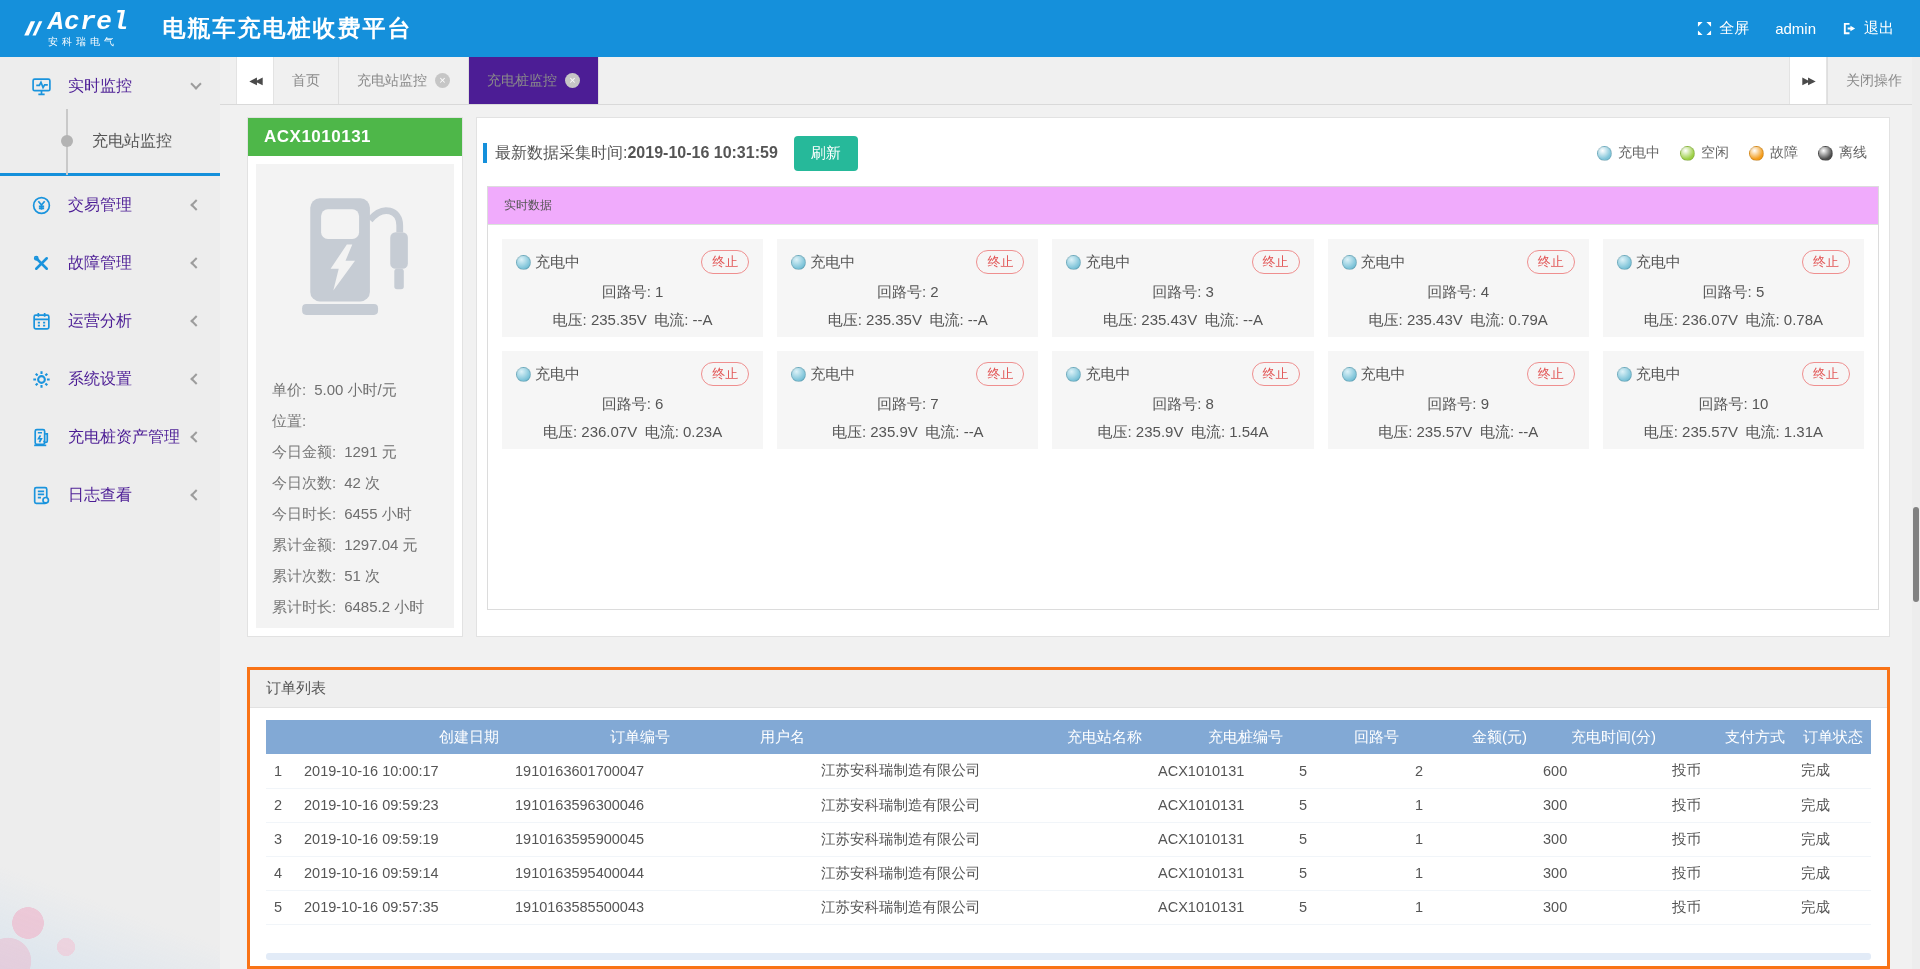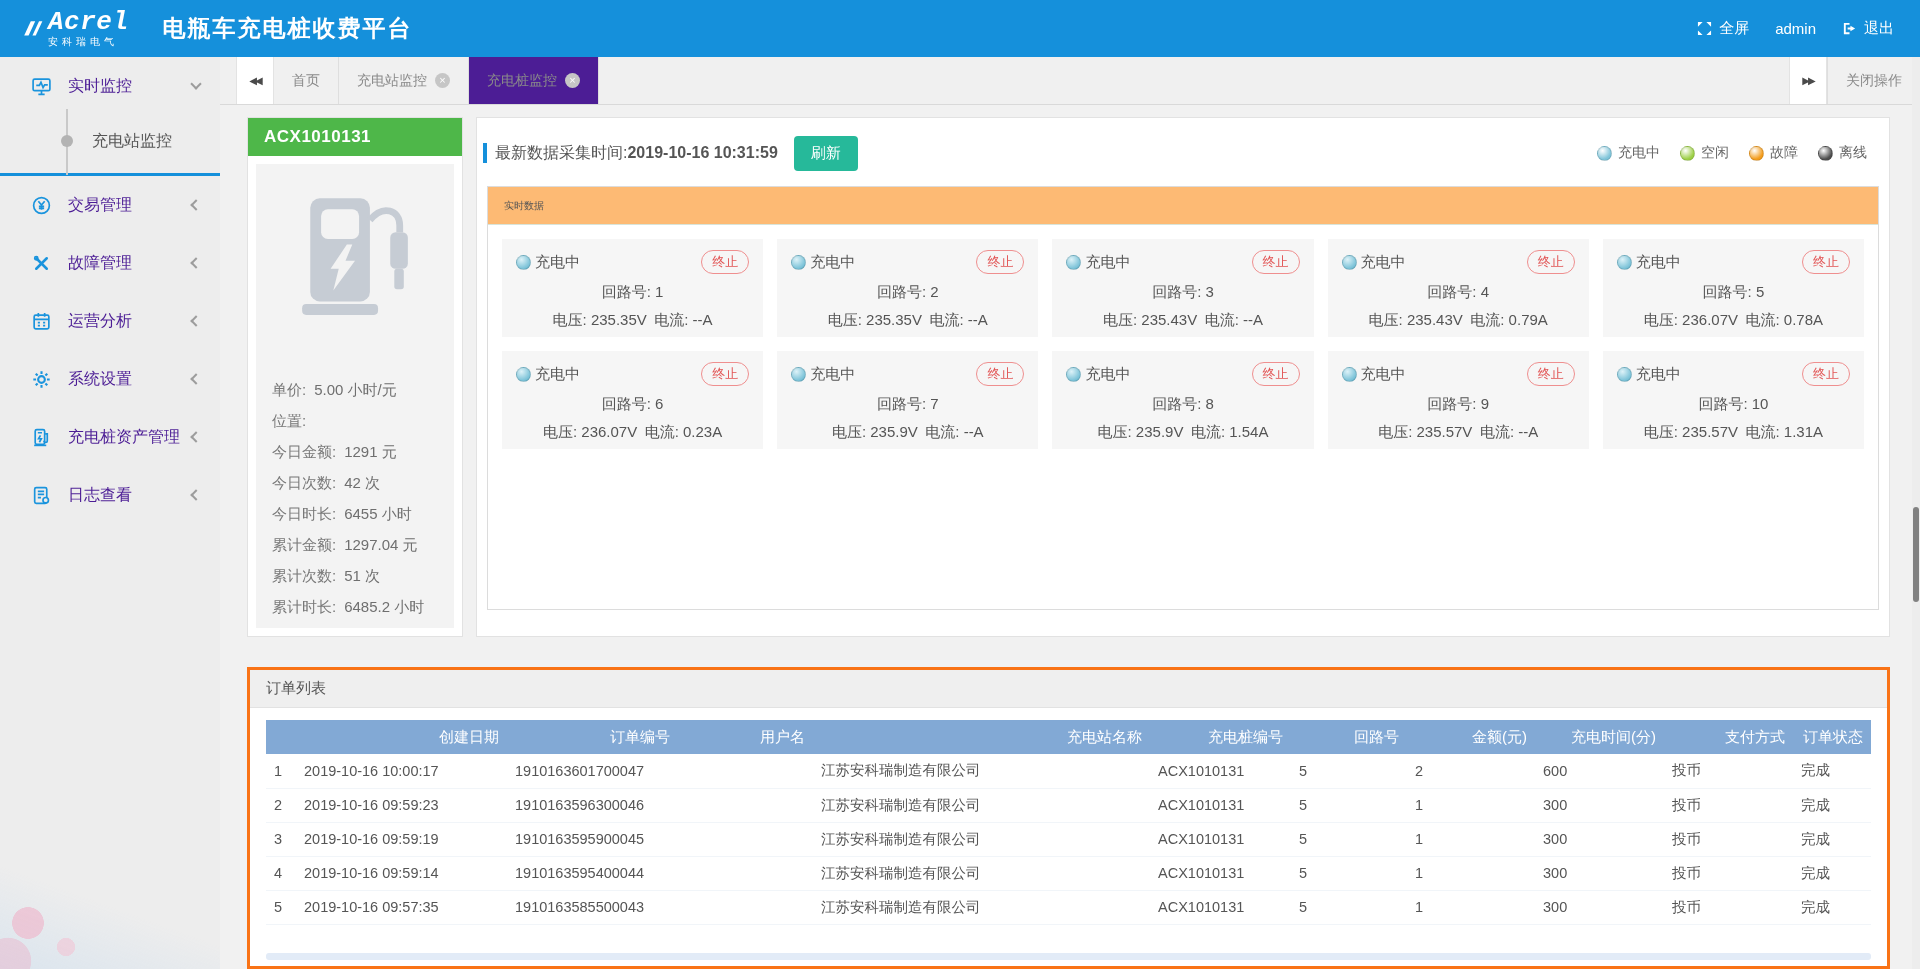--- a/index.html
+++ b/index.html
@@ -78,22 +78,22 @@
   .collect-label { font-size:16px; color:#555; }
   .collect-time { font-size:16px; color:#555; margin-left:0;font-weight:bold; }
   .refresh-btn { margin-left:16px; background:#26b99a; color:#fff; border:none; border-radius:4px;
                  font-size:15px; padding:8px 17px; cursor:pointer; font-family:inherit; }
   .legend { margin-left:auto; display:flex; align-items:center; gap:20px; padding-right:12px; }
   .legend-item { display:flex; align-items:center; gap:6px; font-size:14px; color:#666; }
   .orb { width:15px; height:15px; border-radius:50%; display:inline-block; border:1px solid rgba(0,0,0,.12); }
   .orb-blue { background:radial-gradient(circle at 35% 28%, #ddf2f8, #7ec4d9 68%, #5fafc9); }
 
   .realtime-box { margin-top:14px; margin-left:4px; border:1px solid #dcdcdc; height:424px; }
-  .realtime-header { height:38px; background:#fdba74; border-bottom:1px solid #d9e4d9; display:flex;
-                     align-items:center; padding-left:16px; font-size:10px; color:#555; }
+  .realtime-header { height:38px; background:#f0abfc; border-bottom:1px solid #d9e4d9; display:flex;
+                     align-items:center; padding-left:16px; font-size:12px; color:#555; }
   .circuit-grid { display:grid; grid-template-columns:repeat(5,1fr); gap:14px; padding:14px; }
   .circuit-card { background:#f6f6f6; height:98px; padding:11px 14px; }
   .cc-top { display:flex; align-items:center; justify-content:space-between; }
   .cc-status { display:flex; align-items:center; gap:4px; font-size:15px; color:#555; }
   .stop-btn { background:transparent; border:1px solid #ef8f8f; color:#e25555; border-radius:12px;
               font-size:13px; padding:2px 10px; cursor:pointer; font-family:inherit; }
   .cc-line { text-align:center; font-size:15px; color:#555; margin-top:9px; white-space:nowrap; }
 
   
   .orders-panel { margin-top:30px; flex:1; background:#fff; border:3px solid #f97316; display:flex;

